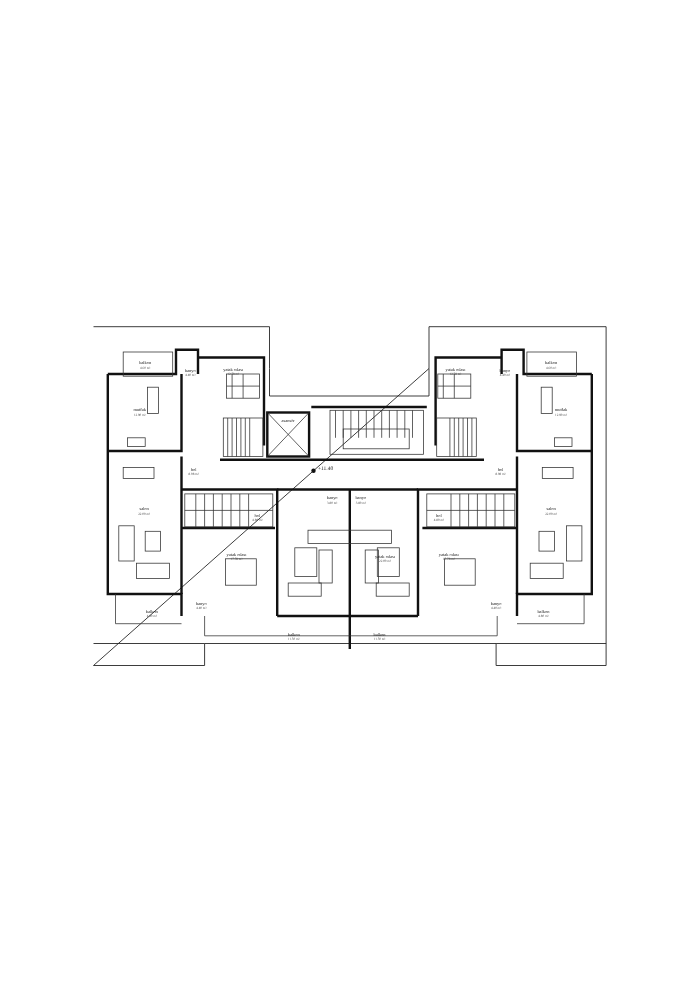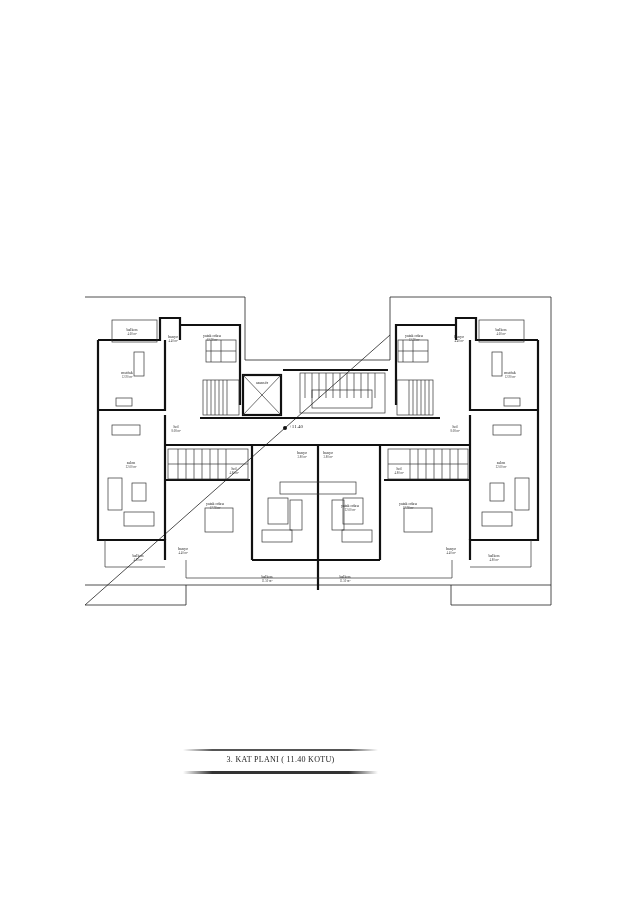--- a/index.html
+++ b/index.html
@@ -141,18 +141,13 @@
       <div class="lbl" style="left: 501px; top: 460px;"><span>salon</span><span class="a">22.00 m²</span></div>
       <div class="lbl" style="left: 399px; top: 466px;"><span>hol</span><span class="a">4.80 m²</span></div>
       <div class="lbl" style="left: 408px; top: 501px;"><span>yatak odası</span><span class="a">17.78 m²</span></div>
       <div class="lbl" style="left: 451px; top: 546px;"><span>banyo</span><span class="a">4.40 m²</span></div>
       <div class="lbl" style="left: 494px; top: 553px;"><span>balkon</span><span class="a">4.80 m²</span></div>
     </div>
 
   <div class="lbl" style="left:262px;top:380px;">asansör</div>
   <div class="lbl" style="left:296px;top:424px;font-size:5px;">+11.40</div>
 
-  <div class="title-block">
-    <div class="title-line-top"></div>
-    <div class="title-text">3. KAT PLANI  ( 11.40 KOTU)</div>
-    <div class="title-line-bot"></div>
-  </div>
 </div>
 
 </body></html>

